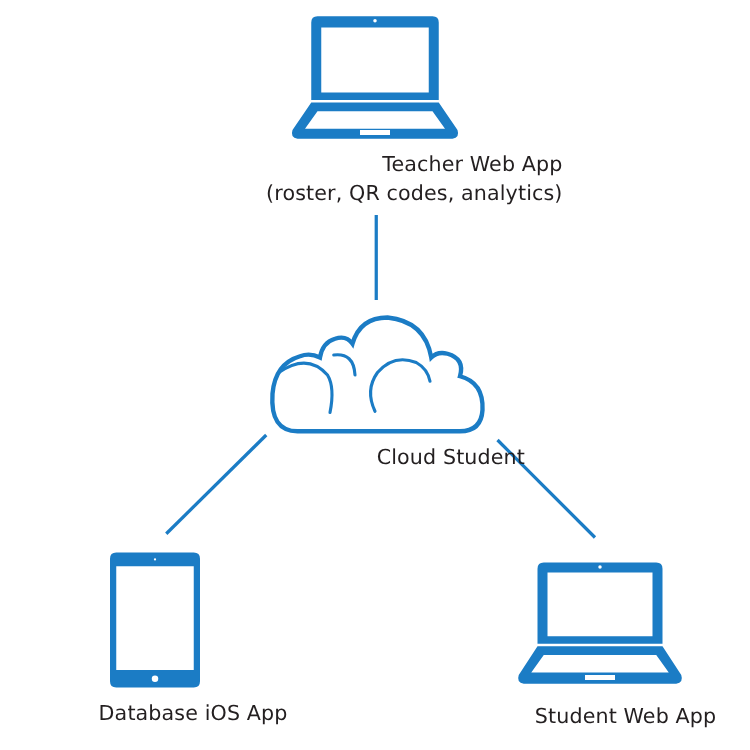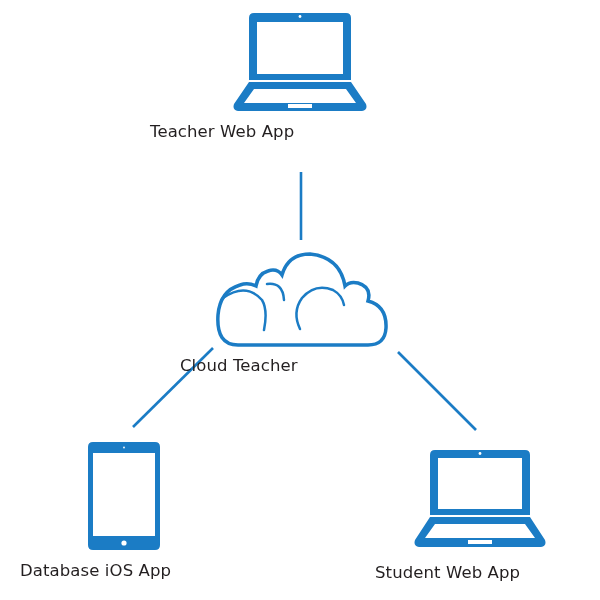--- a/index.html
+++ b/index.html
@@ -1,23 +1,23 @@
 <!DOCTYPE html>
 <html><head>
   <meta charset="utf-8">
   <style>
     html, body { margin: 0; padding: 0; background: #ffffff; }
     body { width: 600px; height: 600px; position: relative; overflow: hidden;
            font-family: "DejaVu Sans", "Liberation Sans", sans-serif; color: #231f20; }
     svg.diagram { position: absolute; left: 0; top: 0; width: 600px; height: 600px; }
-    .label { position: absolute; text-align: left; white-space: nowrap; font-size: 16.5px; letter-spacing: 0.1px; }
+    .label { position: absolute; text-align: right; white-space: nowrap; font-size: 16.5px; letter-spacing: 0.1px; }
     #lbl-teacher { left: 150px; width: 300px; top: 120px; line-height: 23px; }
     #lbl-cloud { left: 180px; width: 240px; top: 356px; }
     #lbl-ios { left: 20px; width: 210px; top: 561px; }
-    #lbl-studentweb { left: 375px; width: 210px; top: 563px; }
+    #lbl-studentweb { left: 363px; width: 210px; top: 563px; }
   </style>
 </head>
 <body>
 
 <svg class="diagram" viewBox="0 0 600 600">
 
   <g fill="#1b7cc5">
     <path fill-rule="evenodd" d="M254 13 H346 Q351 13 351 18 V80 H249 V18 Q249 13 254 13 Z M257 22 V74 H343 V22 Z"></path>
     <circle cx="300" cy="16.5" r="1.4" fill="#ffffff"></circle>
     <path fill-rule="evenodd" d="M249 82 H351 L366 104 Q368 110 362 111 H238 Q232 110 234 104 Z M254 89 L244 103 H356 L346 89 Z"></path>
@@ -45,16 +45,17 @@
   <g fill="#1b7cc5">
     <path fill-rule="evenodd" d="M435 450 H525 Q530 450 530 455 V515 H430 V455 Q430 450 435 450 Z M438 458 V509 H522 V458 Z"></path>
     <circle cx="480" cy="453.5" r="1.4" fill="#ffffff"></circle>
     <path fill-rule="evenodd" d="M430 517 H530 L545 540 Q547 546 541 547 H419 Q413 546 415 540 Z M435 524 L425 538 H535 L525 524 Z"></path>
     <rect x="468" y="540" width="24" height="4" fill="#ffffff"></rect>
   </g>
 </svg>
 
 <div id="lbl-teacher" class="label">
   <div>Teacher Web App</div>
+  <div>(roster, QR codes, analytics)</div>
 </div>
-<div id="lbl-cloud" class="label">Cloud Teacher</div>
+<div id="lbl-cloud" class="label">Cloud Student</div>
 <div id="lbl-ios" class="label">Database iOS App</div>
 <div id="lbl-studentweb" class="label">Student Web App</div>
 
 </body></html>

